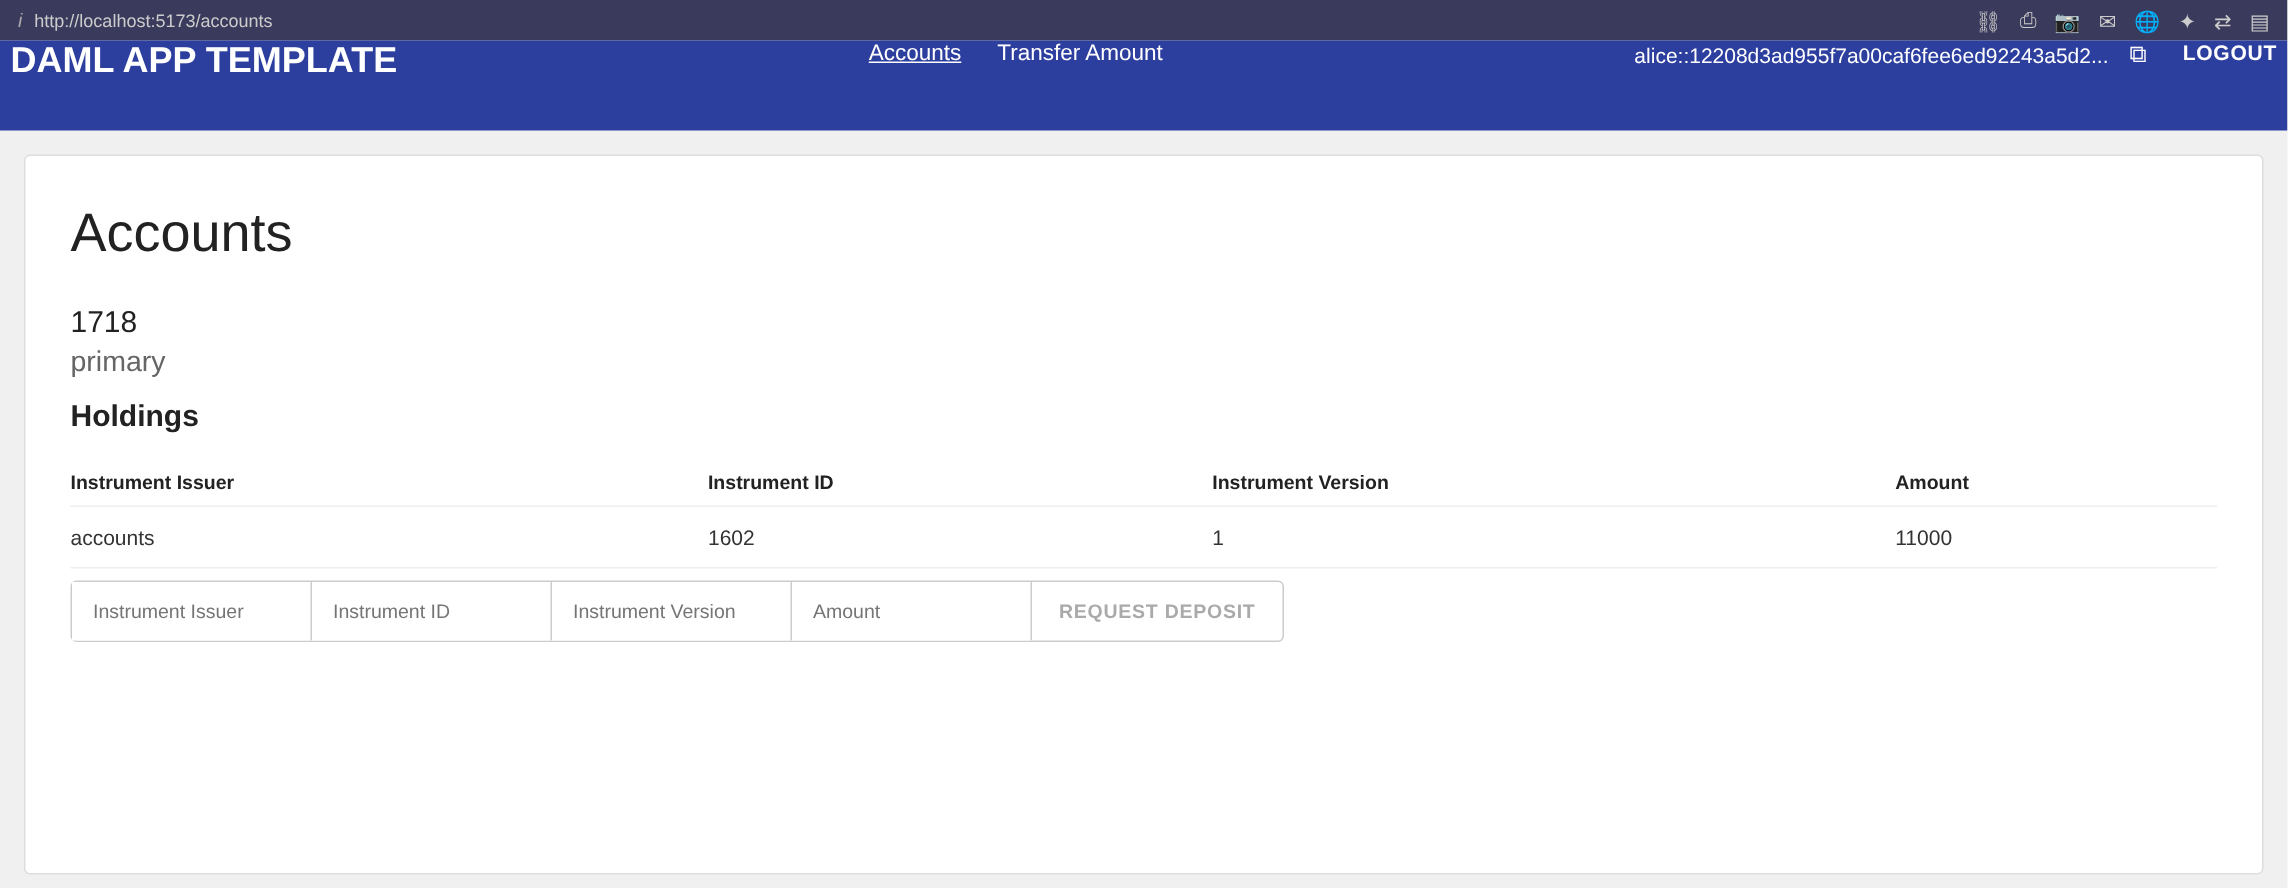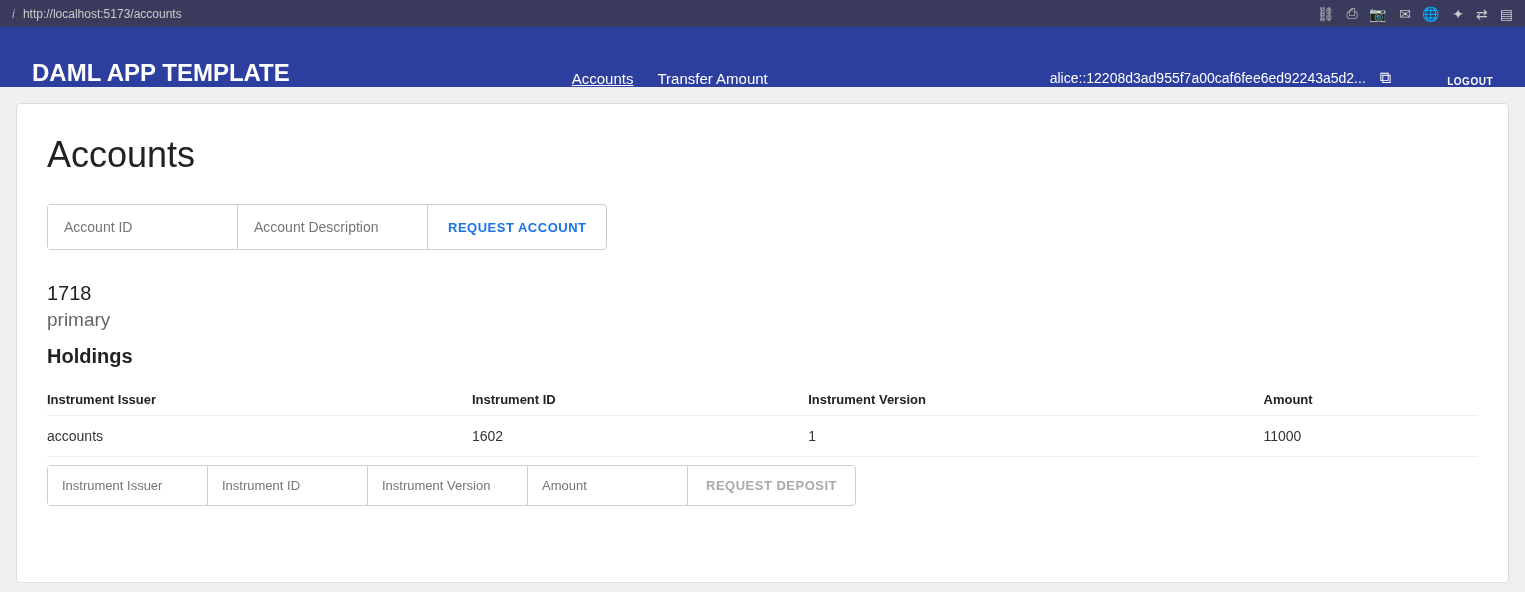--- a/index.html
+++ b/index.html
@@ -33,22 +33,22 @@
       color: #ccc;
       font-size: 14px;
       cursor: pointer;
     }
 
     
     .app-header {
       background: #2c3e9e;
       color: white;
       display: flex;
-      align-items: flex-end;
-      padding: 0 32px;
+      align-items: flex-start;
+      padding: 0 7px;
       height: 60px;
     }
     .app-title {
       font-size: 24px;
       font-weight: bold;
       color: white;
       flex-shrink: 0;
     }
     .nav-links {
       display: flex;
@@ -70,25 +70,25 @@
       align-items: center;
       gap: 14px;
       font-size: 14px;
       color: white;
     }
     .copy-icon {
       cursor: pointer;
       font-size: 16px;
     }
     .logout-btn {
-      margin-left: 56px;
+      margin-left: 24px;
       background: transparent;
       border: none;
       color: white;
-      font-size: 10px;
+      font-size: 14px;
       font-weight: bold;
       cursor: pointer;
       letter-spacing: 0.5px;
     }
 
     
     .main-content {
       background: white;
       margin: 16px;
       border-radius: 4px;
@@ -243,25 +243,20 @@
     <span>alice::12208d3ad955f7a00caf6fee6ed92243a5d2...</span>
     <span class="copy-icon">⧉</span>
   </div>
 
   <button class="logout-btn">LOGOUT</button>
 </header>
 
 <div class="main-content">
   <h1 class="page-title">Accounts</h1>
 
-  <div class="account-form">
-    <input type="text" placeholder="Account ID" style="">
-    <input type="text" placeholder="Account Description" style="">
-    <button class="request-account-btn">REQUEST ACCOUNT</button>
-  </div>
 
   <div class="account-item">
     <div class="account-id-text">1718</div>
     <div class="account-desc-text">primary</div>
     <div class="holdings-title">Holdings</div>
 
     <table class="holdings-table">
       <thead>
         <tr>
           <th>Instrument Issuer</th>

